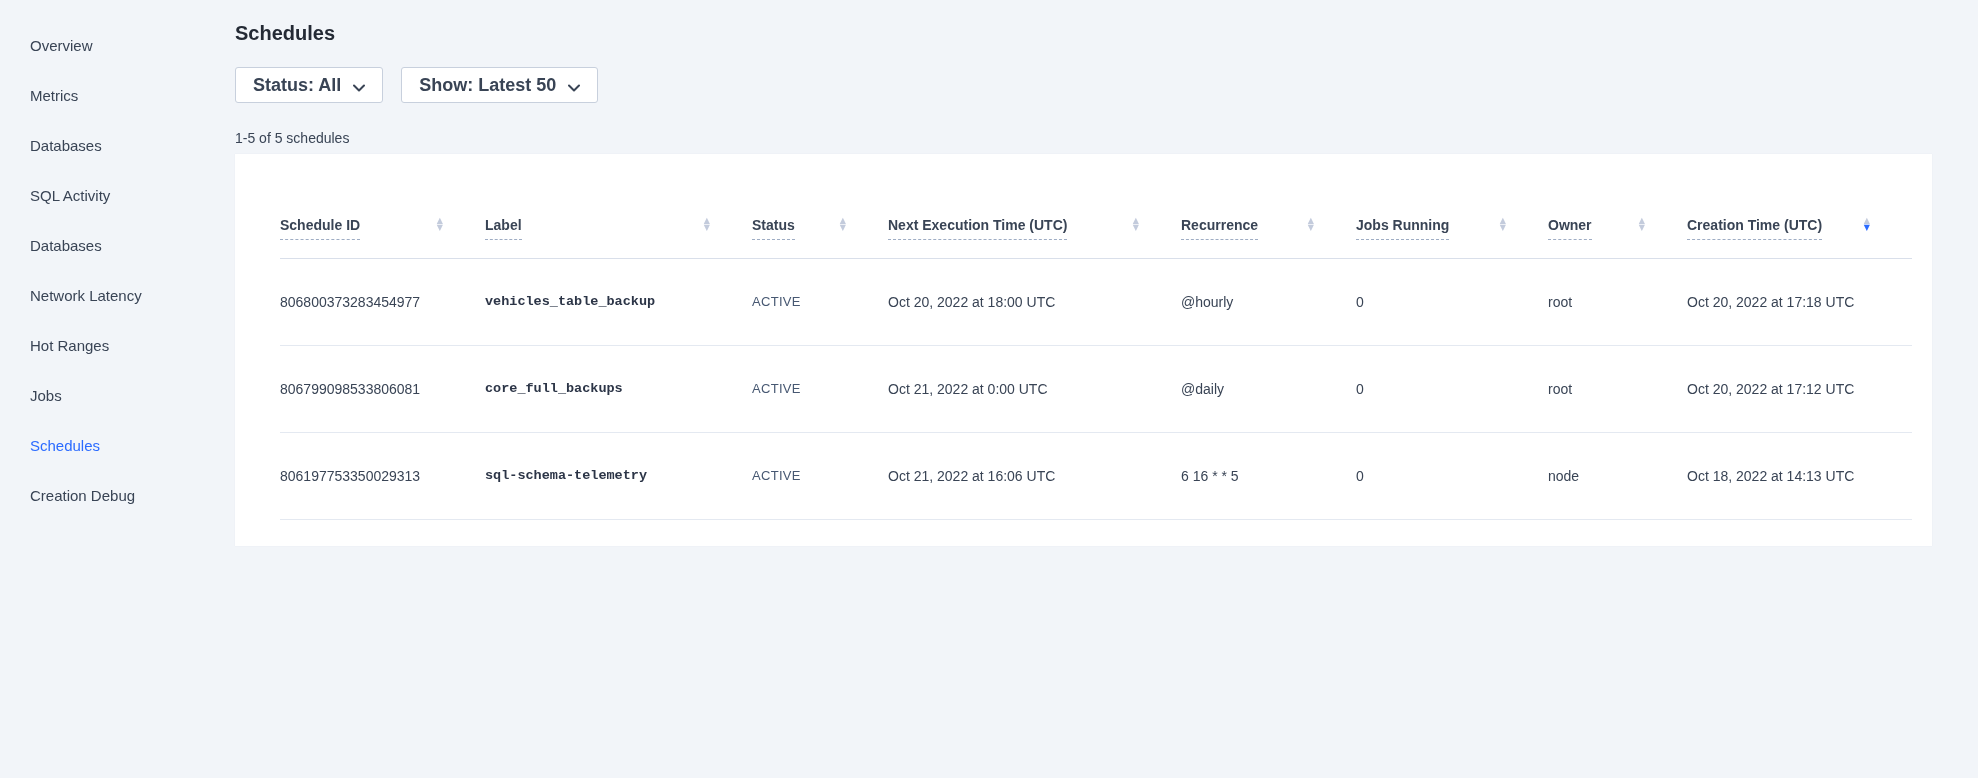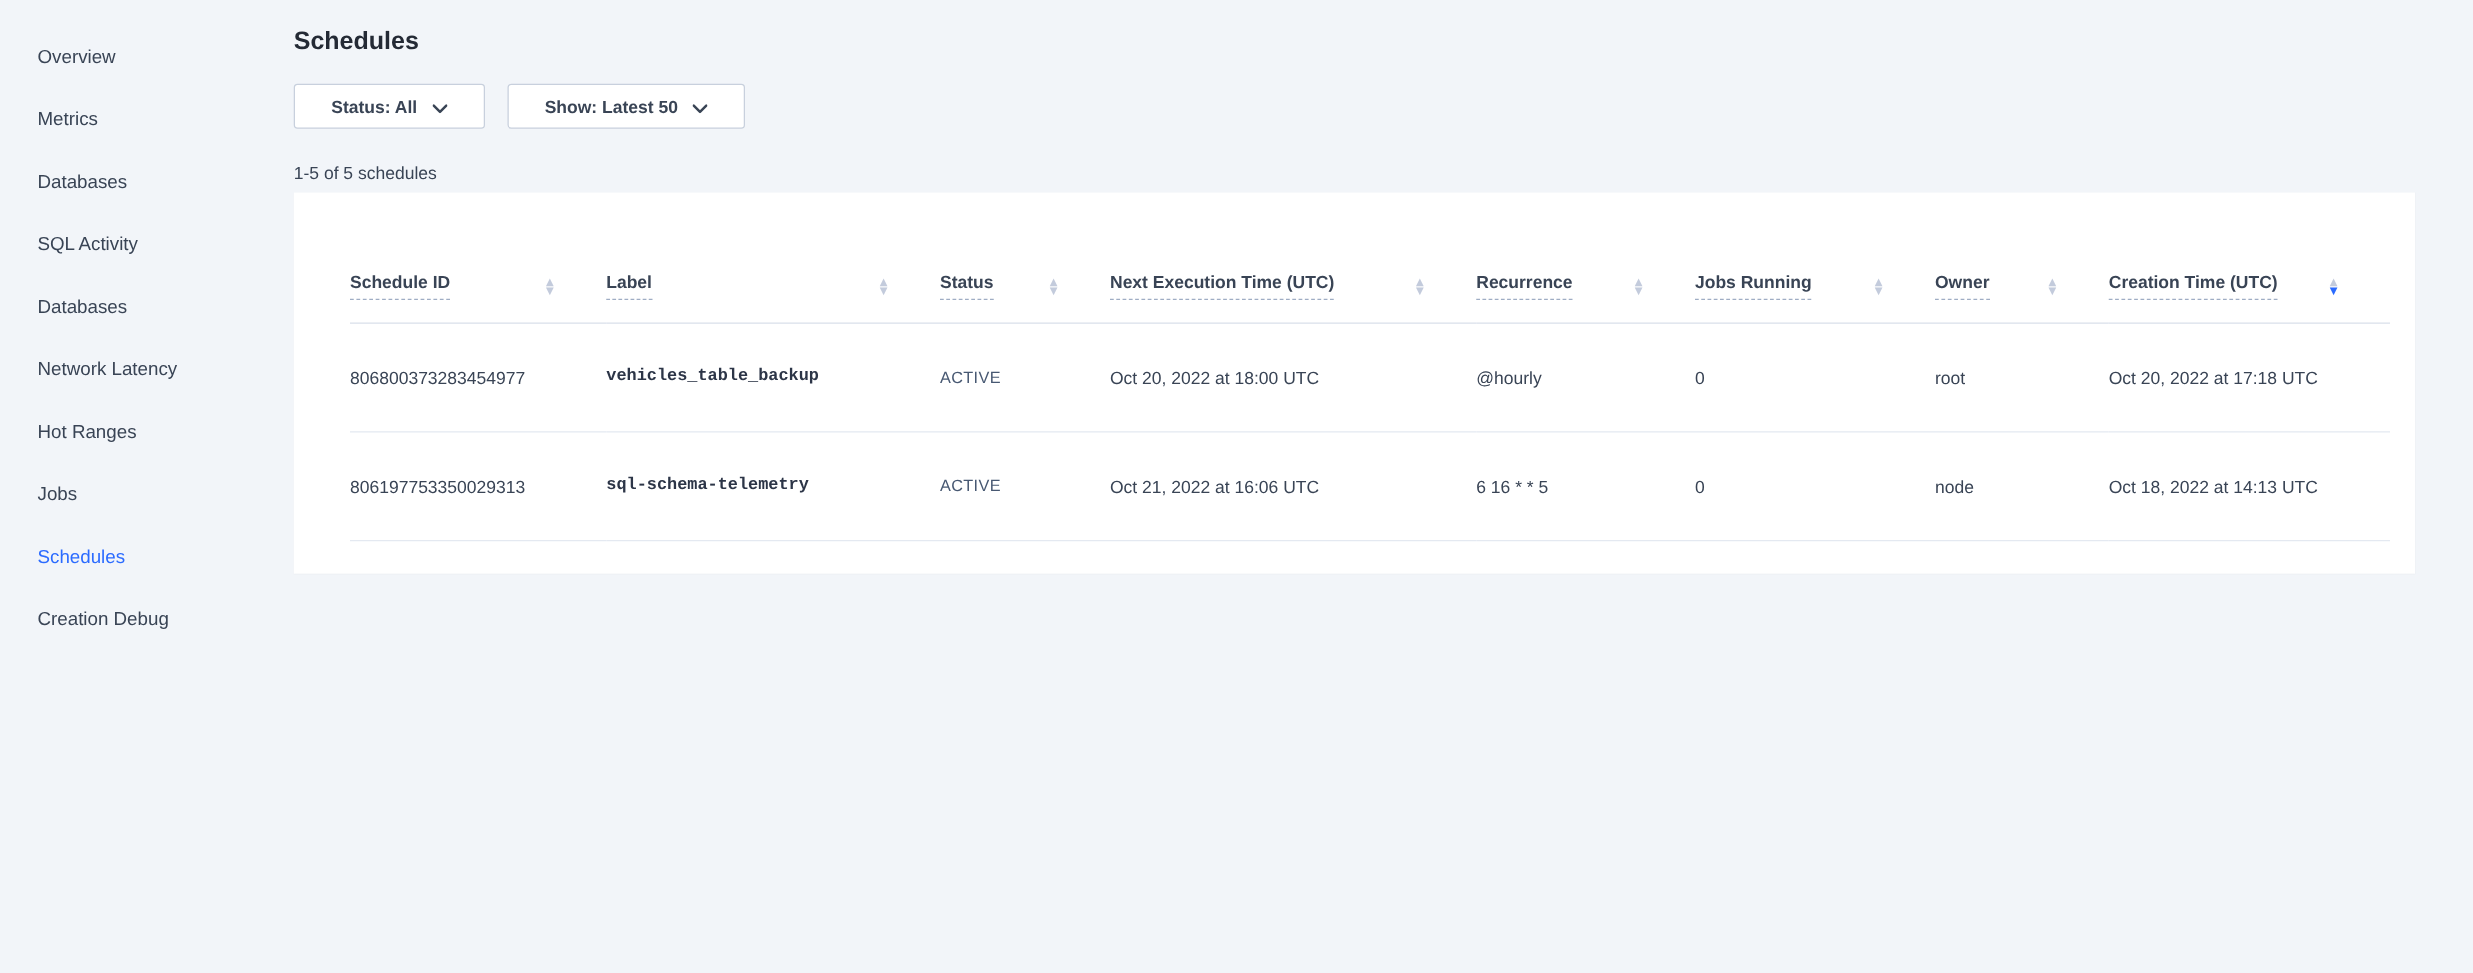--- a/index.html
+++ b/index.html
@@ -45,25 +45,25 @@
   .page-title{
     font-size:20px;
     font-weight:700;
     color:var(--text-dark);
     line-height:26px;
   }
   .filters{display:flex;gap:18px;margin-top:21px;}
   .dropdown{
     display:inline-flex;align-items:center;gap:12px;
     height:36px;
-    padding:0 29px;
+    padding:0 17px;
     background:#fff;
     border:1px solid #c8d0dd;
     border-radius:3px;
-    font-size:14px;font-weight:700;color:var(--text);
+    font-size:18px;font-weight:700;color:var(--text);
     cursor:pointer;
     font-family:inherit;
   }
   .chevron{display:inline-block;margin-top:2px;}
   .result-count{margin-top:25px;line-height:20px;font-size:14px;color:var(--text);}
 
   
   .card{
     margin-top:6px;
     width:1697px;
@@ -76,21 +76,21 @@
   col.c4{width:293px;} col.c5{width:175px;} col.c6{width:192px;}
   col.c7{width:139px;} col.c8{width:auto;}
   th{
     height:104px;
     vertical-align:bottom;
     padding:0 42px 18px 0;
     border-bottom:1px solid var(--header-border);
     text-align:left;
     cursor:pointer;
   }
-  .th-inner{display:flex;align-items:flex-end;justify-content:space-between;}
+  .th-inner{display:flex;align-items:flex-start;justify-content:space-between;}
   .th-label{
     font-size:14px;font-weight:700;color:var(--text);
     border-bottom:1px dashed var(--dash);
     padding-bottom:6px;
     white-space:nowrap;
   }
   .sort-icons{
     display:inline-flex;flex-direction:column;align-items:center;
     margin-left:14px;margin-bottom:4px;
   }
@@ -248,20 +248,30 @@
             <td>806800373283454977</td>
             <td class="label-cell">vehicles_table_backup</td>
             <td class="status-cell">ACTIVE</td>
             <td>Oct 20, 2022 at 18:00 UTC</td>
             <td>@hourly</td>
             <td>0</td>
             <td>root</td>
             <td>Oct 20, 2022 at 17:18 UTC</td>
           </tr>
           <tr>
+            <td>806799098533806081</td>
+            <td class="label-cell">core_full_backups</td>
+            <td class="status-cell">ACTIVE</td>
+            <td>Oct 21, 2022 at 0:00 UTC</td>
+            <td>@daily</td>
+            <td>0</td>
+            <td>root</td>
+            <td>Oct 20, 2022 at 17:12 UTC</td>
+          </tr>
+          <tr>
             <td>806197753350029313</td>
             <td class="label-cell">sql-schema-telemetry</td>
             <td class="status-cell">ACTIVE</td>
             <td>Oct 21, 2022 at 16:06 UTC</td>
             <td>6 16 * * 5</td>
             <td>0</td>
             <td>node</td>
             <td>Oct 18, 2022 at 14:13 UTC</td>
           </tr>
         </tbody>

